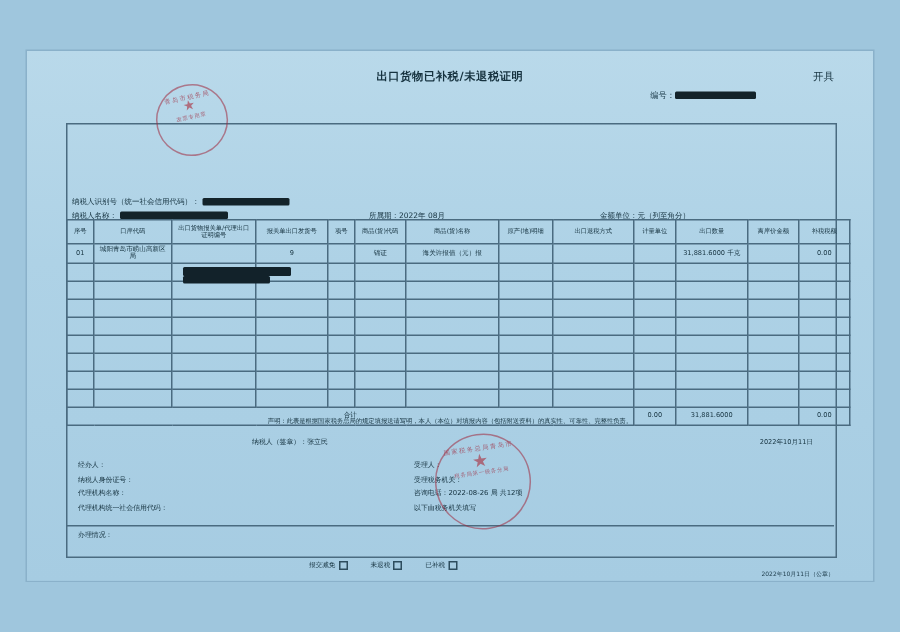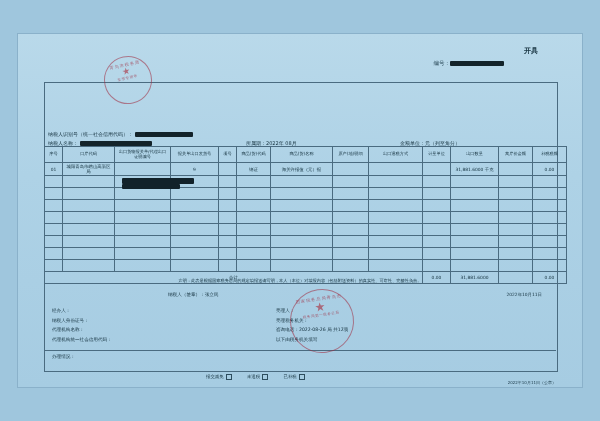--- a/index.html
+++ b/index.html
@@ -19,21 +19,21 @@
   }
   .frame{
     position:absolute;left:26px;top:48px;width:512px;height:288px;
     border:1px solid #4a6b80;
   }
   .title{
     position:absolute;left:0;right:0;top:12px;text-align:center;
     font-size:7.5px;color:#16323f;letter-spacing:.4px;font-weight:bold;
   }
   .issue{
-    position:absolute;right:44px;top:12px;font-size:7px;color:#16323f;font-weight:bold;
+    position:absolute;right:26px;top:12px;font-size:7px;color:#16323f;font-weight:normal;
   }
   .noLabel{
     position:absolute;right:78px;top:26px;font-size:5.5px;color:#1b3a49;
   }
   .redact{
     background:#13232a;display:inline-block;height:5px;vertical-align:middle;
     border-radius:1px;
   }
   .hdrRow{
     position:absolute;font-size:5px;color:#15323f;white-space:nowrap;
@@ -79,20 +79,21 @@
     position:absolute;background:#12222a;border-radius:1px;
   }
 </style>
 </head>
 <body>
 
 <div id="page">
 
   <div class="frame"></div>
 
+  <div class="title">出口货物已补税/未退税证明</div>
   <div class="issue">开具</div>
   <div class="noLabel">
     <span>编号：</span><span class="redact" style="width:54px;"></span>
   </div>
 
   <div class="hdrRow" style="left:30px;top:97px;">
     <span>纳税人识别号（统一社会信用代码）：</span><span class="redact" style="width:58px;margin-left:2px;"></span>
   </div>
   <div class="hdrRow" style="left:30px;top:106px;">
     <span>纳税人名称：</span><span class="redact" style="width:72px;margin-left:2px;"></span>

